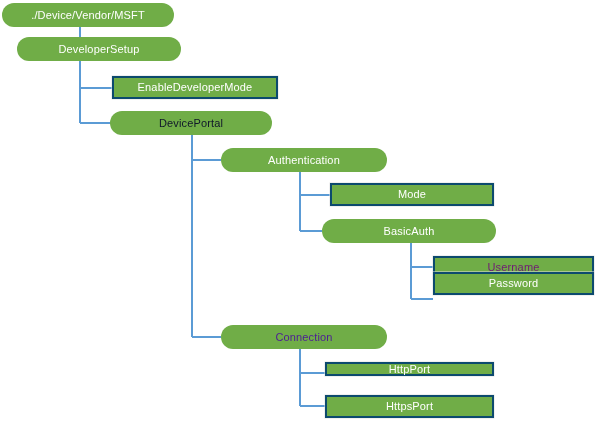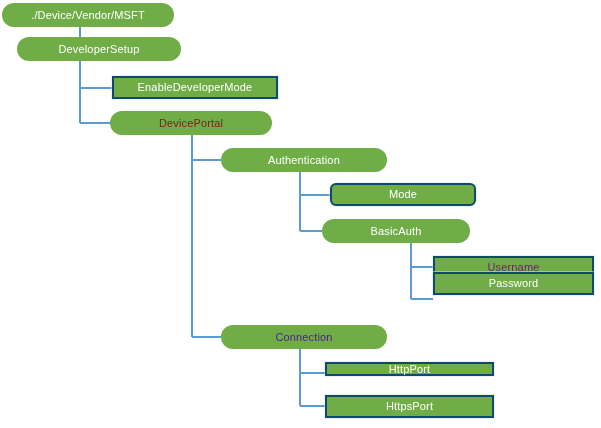--- a/index.html
+++ b/index.html
@@ -107,30 +107,30 @@
   <div id="node-layer">
       <div class="node pill" style="left: 2px; top: 3px; width: 172px; height: 24px; background: rgb(112, 173, 71); color: rgb(255, 255, 255);">
         <span class="node-label">./Device/Vendor/MSFT</span>
       </div>
       <div class="node pill" style="left: 8px; top: 37px; width: 164px; height: 24px; background: rgb(112, 173, 71); color: rgb(255, 255, 255); margin-left: 9px;">
         <span class="node-label">DeveloperSetup</span>
       </div>
       <div class="node rect" style="left: 112px; top: 76px; width: 166px; height: 23px; background: rgb(112, 173, 71); color: rgb(255, 255, 255);">
         <span class="node-label">EnableDeveloperMode</span>
       </div>
-      <div class="node pill" style="left: 110px; top: 111px; width: 162px; height: 24px; background: rgb(112, 173, 71); color: #7f1d1d;">
+      <div class="node pill" style="left: 110px; top: 111px; width: 162px; height: 24px; background: rgb(112, 173, 71); color: #0f172a;">
         <span class="node-label">DevicePortal</span>
       </div>
       <div class="node pill" style="left: 221px; top: 148px; width: 166px; height: 24px; background: rgb(112, 173, 71); color: rgb(255, 255, 255);">
         <span class="node-label">Authentication</span>
       </div>
-      <div class="node rect" style="left: 330px; top: 183px; width: 146px; height: 23px; background: rgb(112, 173, 71); color: rgb(255, 255, 255); border-radius: 6px;">
+      <div class="node rect" style="left: 330px; top: 183px; width: 164px; height: 23px; background: rgb(112, 173, 71); color: rgb(255, 255, 255);">
         <span class="node-label">Mode</span>
       </div>
-      <div class="node pill" style="left: 322px; top: 219px; width: 148px; height: 24px; background: rgb(112, 173, 71); color: rgb(255, 255, 255);">
+      <div class="node pill" style="left: 322px; top: 219px; width: 174px; height: 24px; background: rgb(112, 173, 71); color: rgb(255, 255, 255);">
         <span class="node-label">BasicAuth</span>
       </div>
       <div class="node rect" style="left: 433px; top: 256px; width: 161px; height: 23px; background: rgb(112, 173, 71); color: #701a75;">
         <span class="node-label">Username</span>
       </div>
       <div class="node rect" style="left: 433px; top: 272px; width: 161px; height: 23px; background: rgb(112, 173, 71); color: rgb(255, 255, 255);">
         <span class="node-label">Password</span>
       </div>
       <div class="node pill" style="left: 221px; top: 325px; width: 166px; height: 24px; background: rgb(112, 173, 71); color: #4c1d95;">
         <span class="node-label">Connection</span>

